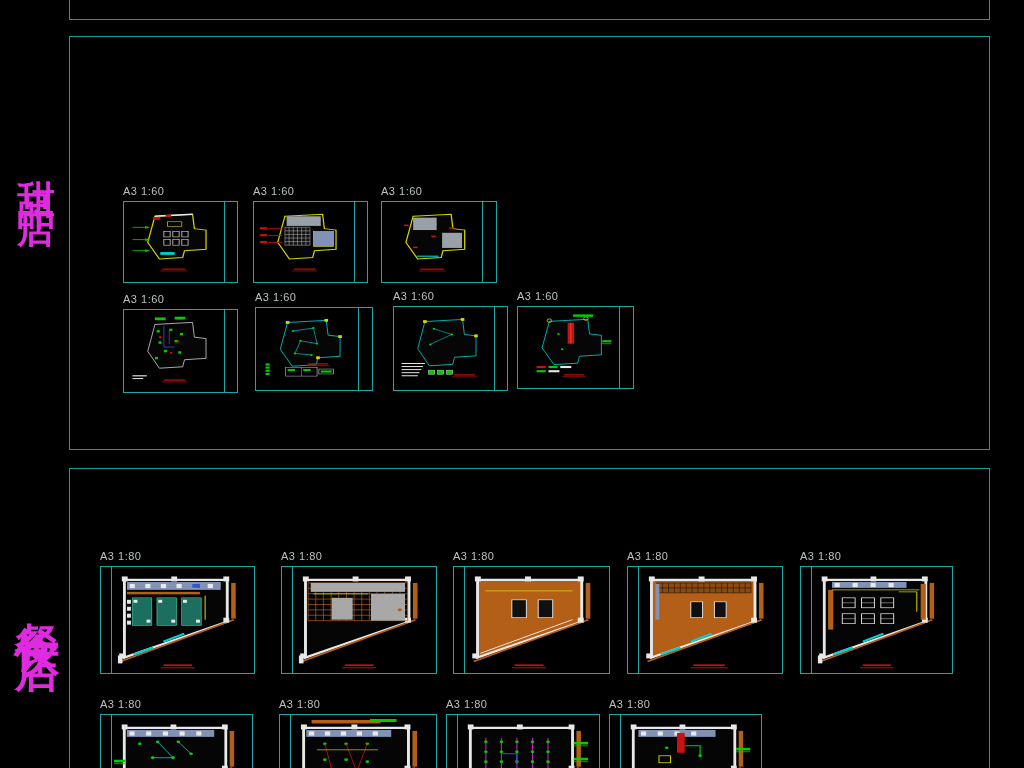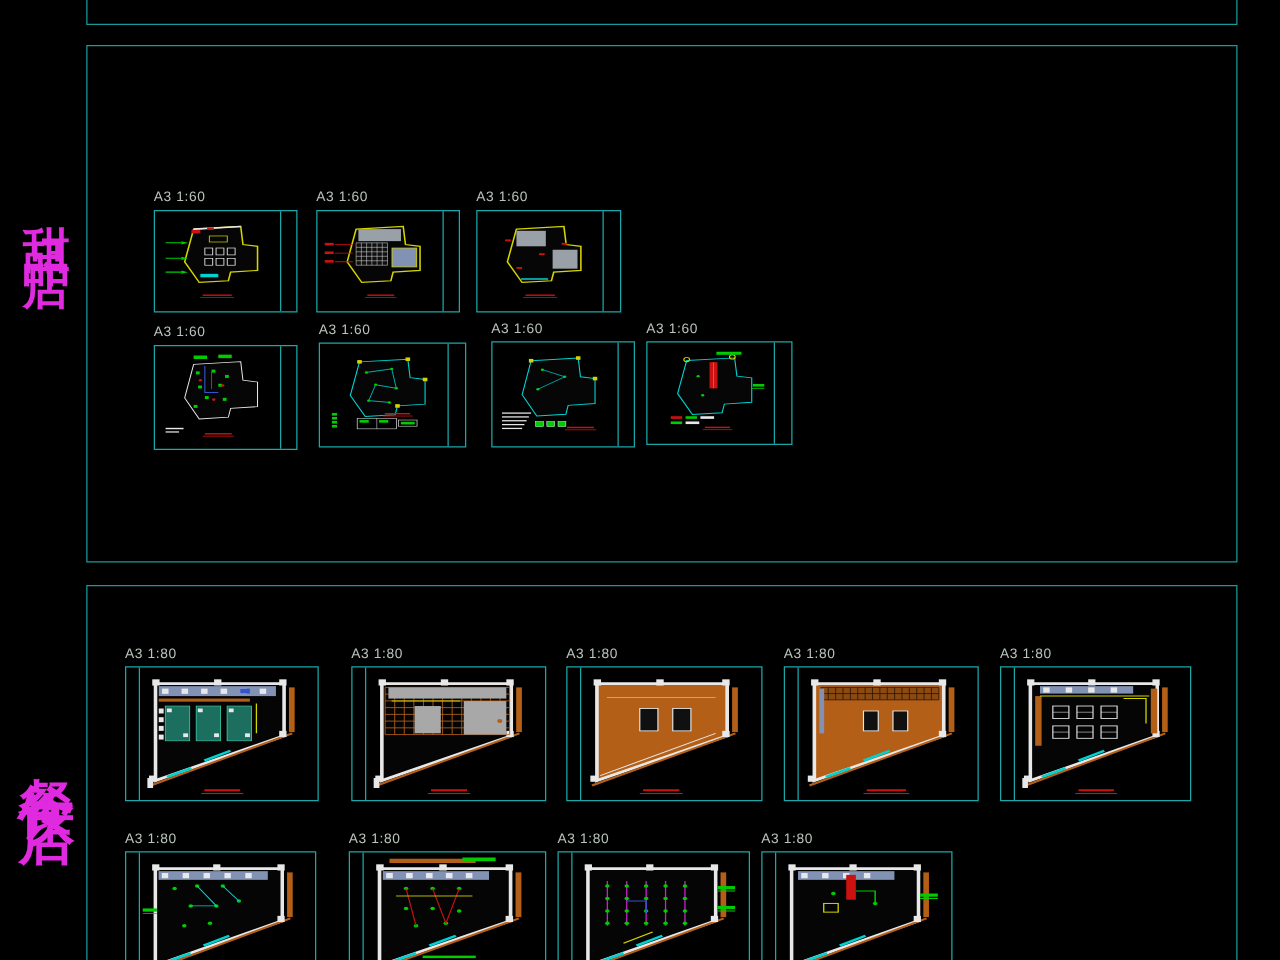--- a/index.html
+++ b/index.html
@@ -1,21 +1,21 @@
 <!DOCTYPE html>
 <html><head>
 <meta charset="utf-8">
 <style>
   html,body{margin:0;padding:0;background:#000;}
   #canvas{position:relative;width:1024px;height:768px;background:#000;overflow:hidden;
           font-family:"Liberation Sans", sans-serif;}
   .border-rect{position:absolute;border:1px solid #179b9b;box-sizing:border-box;background:transparent;}
   .side-label{position:absolute;writing-mode:vertical-rl;text-orientation:upright;
               font-family:"Liberation Serif", serif;font-weight:bold;line-height:1;}
-  .sheet{position:absolute;}
+  .sheet{position:absolute;margin-top:33px;}
   .sheet-frame{position:absolute;left:0;top:0;right:0;bottom:0;border:1px solid #1ba7a7;box-sizing:border-box;}
   .title-line{position:absolute;top:0;bottom:0;width:1px;background:#1ba7a7;}
   .title-line.right{right:11%;}
   .title-line.left{left:6.5%;}
   .sheet-label{position:absolute;top:-16px;left:0;font-size:11px;letter-spacing:0.5px;color:#b9c3bb;
                font-family:"Liberation Sans", sans-serif;white-space:nowrap;}
   .plan-svg{position:absolute;}
   .plan-svg.t{left:4%;top:8%;width:78%;height:84%;}
   .plan-svg.b{left:9%;top:4%;width:84%;height:92%;}
 </style>

